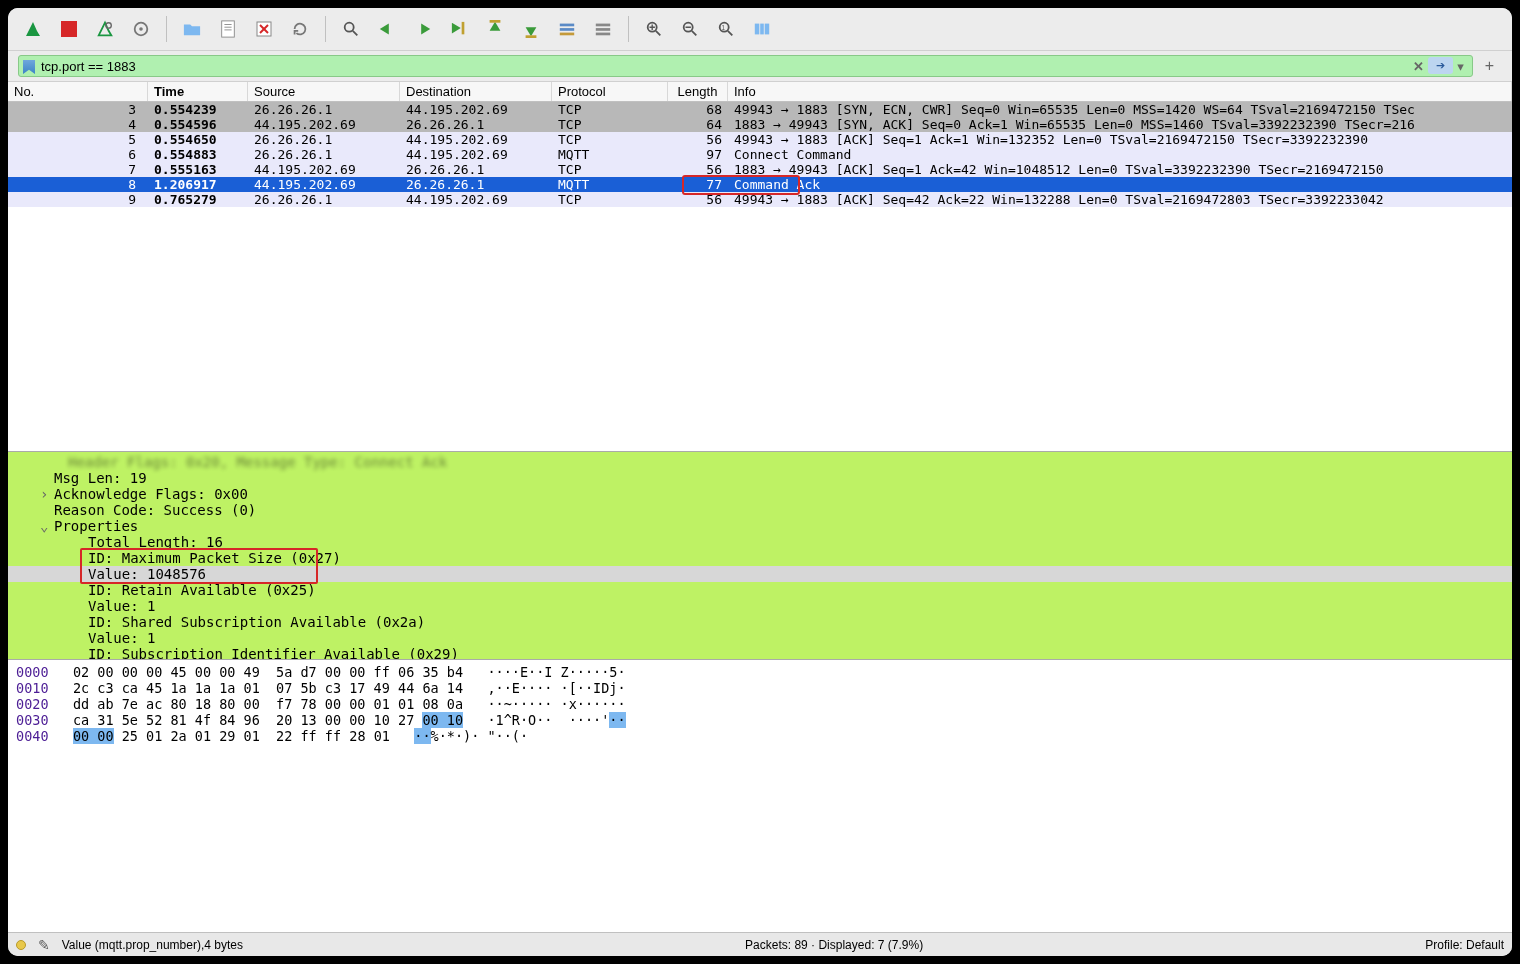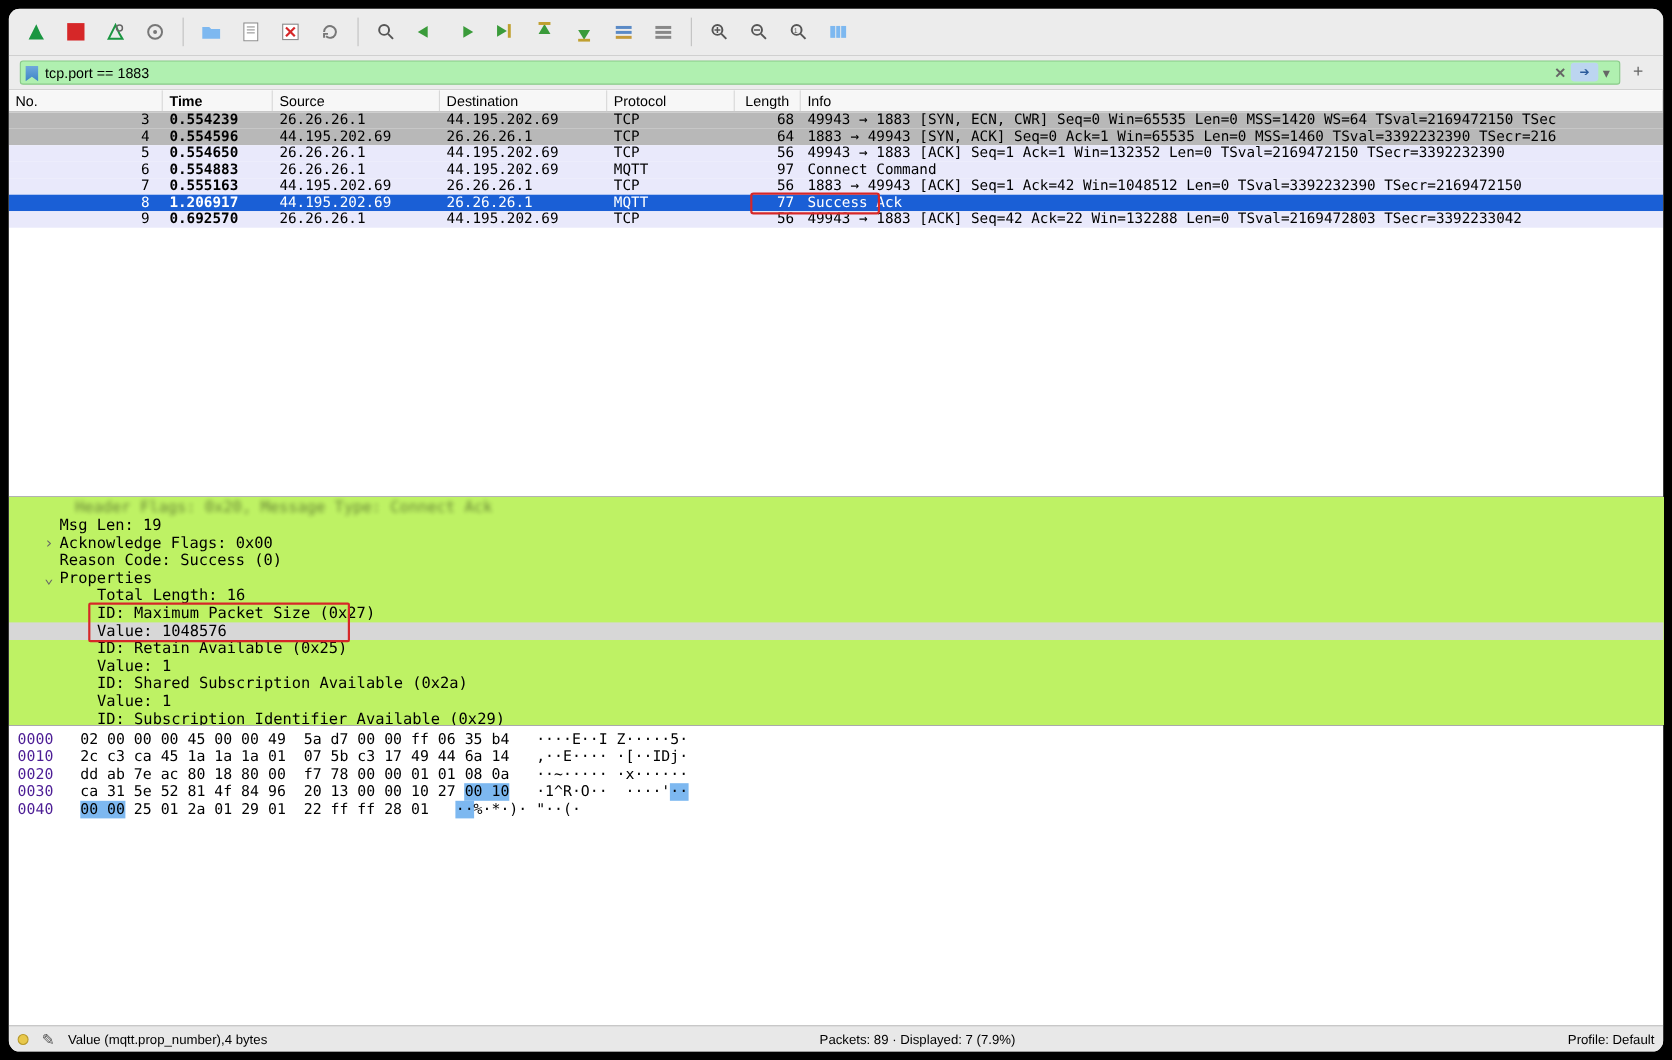--- a/index.html
+++ b/index.html
@@ -253,25 +253,25 @@
           <div class="c-len">56</div>
           <div class="c-info">1883 → 49943 [ACK] Seq=1 Ack=42 Win=1048512 Len=0 TSval=3392232390 TSecr=2169472150</div>
         </div>
         <div class="prow row-sel">
           <div class="c-no">8</div>
           <div class="c-time">1.206917</div>
           <div class="c-src">44.195.202.69</div>
           <div class="c-dst">26.26.26.1</div>
           <div class="c-proto">MQTT</div>
           <div class="c-len">77</div>
-          <div class="c-info">Success Ack</div>
+          <div class="c-info">Command Ack</div>
         </div>
         <div class="prow row-lav">
           <div class="c-no">9</div>
-          <div class="c-time">0.692570</div>
+          <div class="c-time">0.765279</div>
           <div class="c-src">26.26.26.1</div>
           <div class="c-dst">44.195.202.69</div>
           <div class="c-proto">TCP</div>
           <div class="c-len">56</div>
           <div class="c-info">49943 → 1883 [ACK] Seq=42 Ack=22 Win=132288 Len=0 TSval=2169472803 TSecr=3392233042</div>
         </div>
       </div>
   </div>
 
   <div class="details-pane" id="details">

